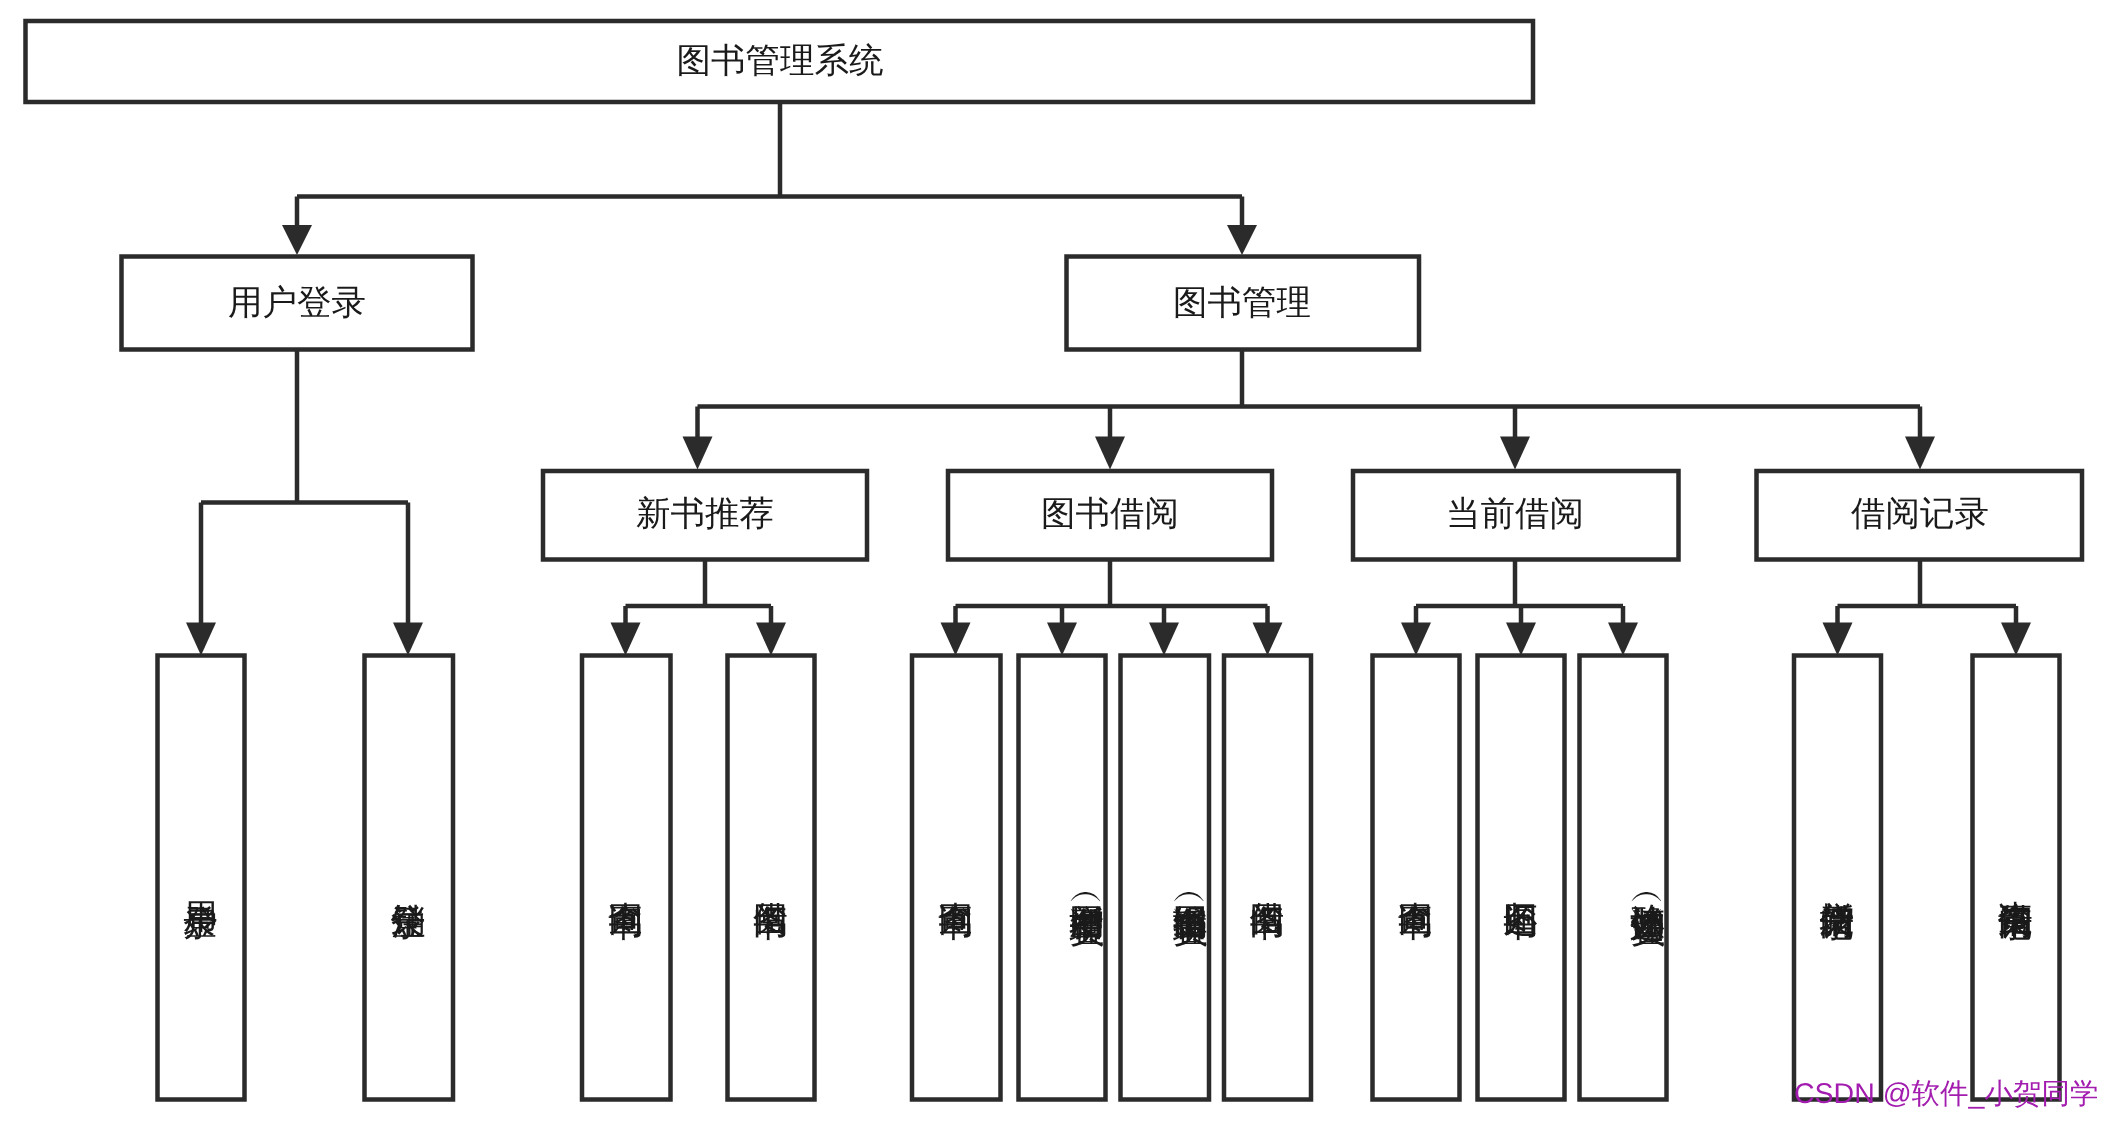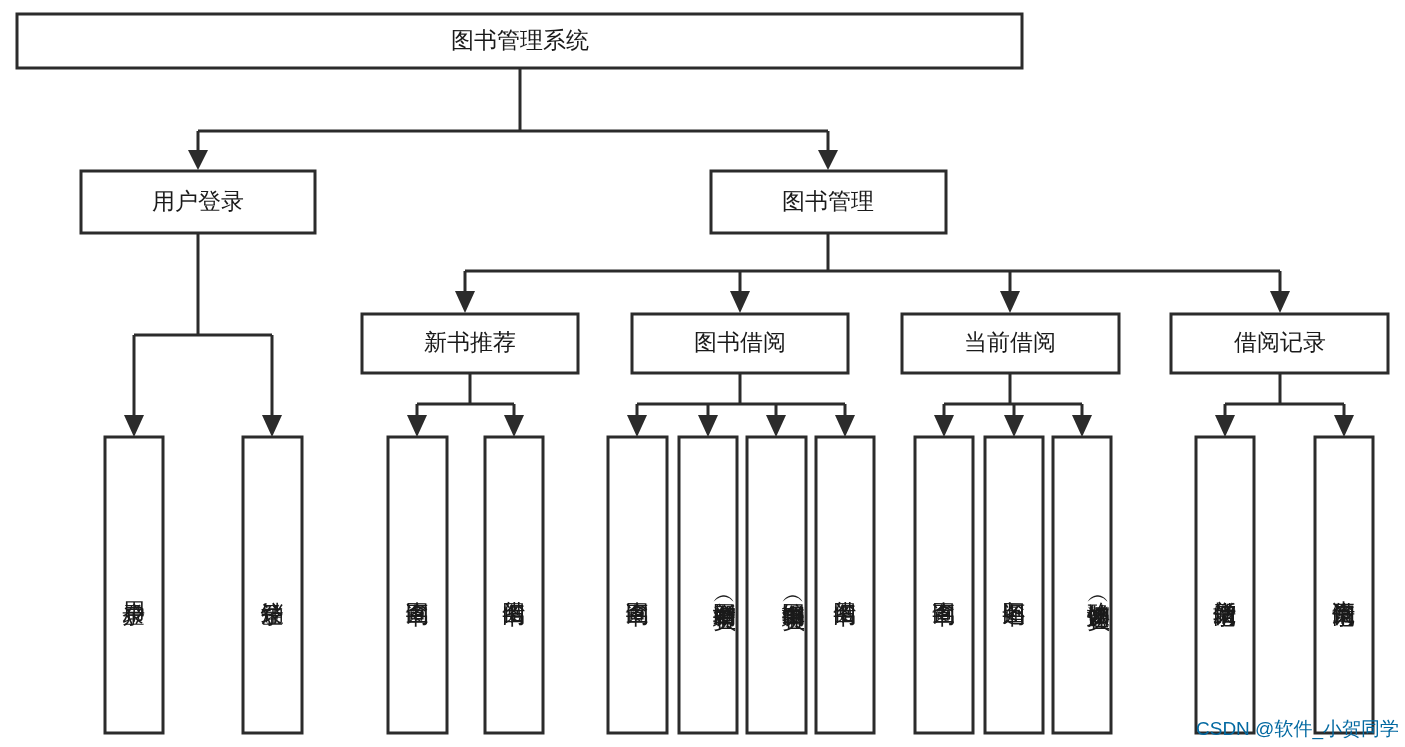--- a/index.html
+++ b/index.html
@@ -61,21 +61,21 @@
     justify-content: center;
     text-align: center;
     white-space: nowrap;
     pointer-events: none;
     user-select: none;
   }
   .watermark {
     position: absolute;
     font-family: "Liberation Sans", "DejaVu Sans", sans-serif;
     font-size: 19px;
-    color: #0369a1;
+    color: #a21caf;
     white-space: nowrap;
     user-select: none;
   }
 </style>
 </head>
 <body>
 
 <div id="diagram-root">
 
   <svg id="tree-canvas" viewBox="0 0 1405 747">

